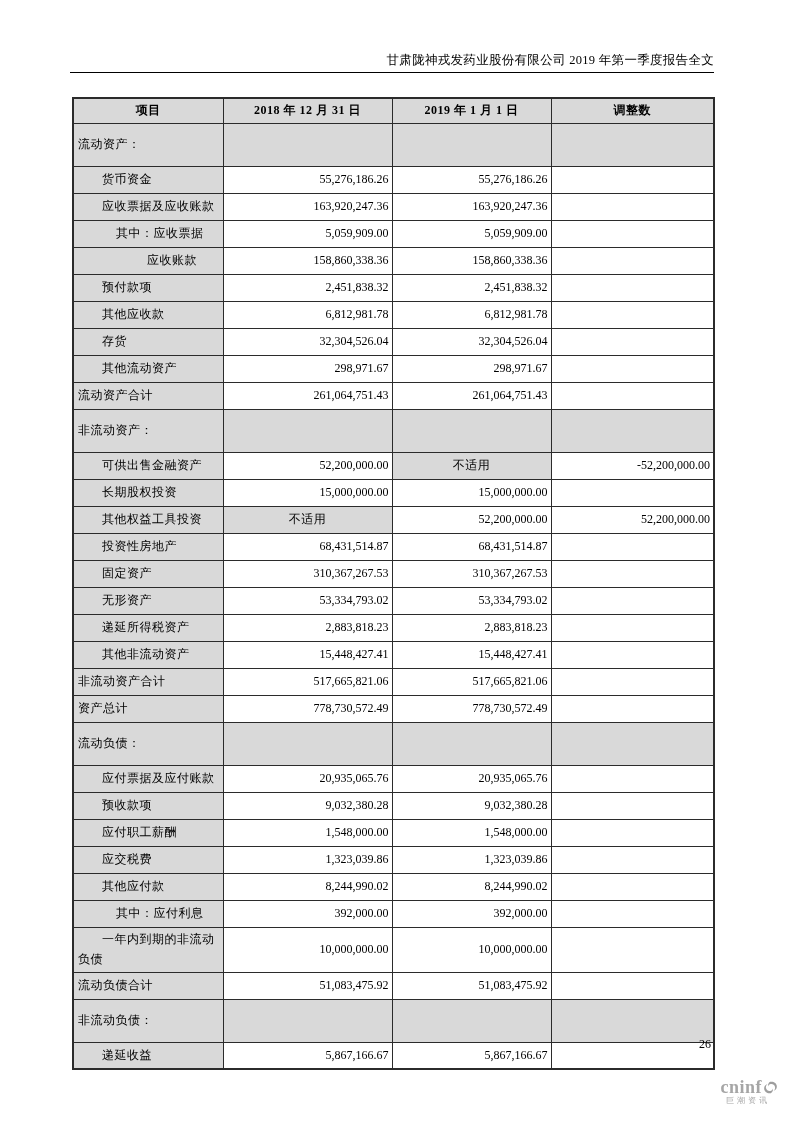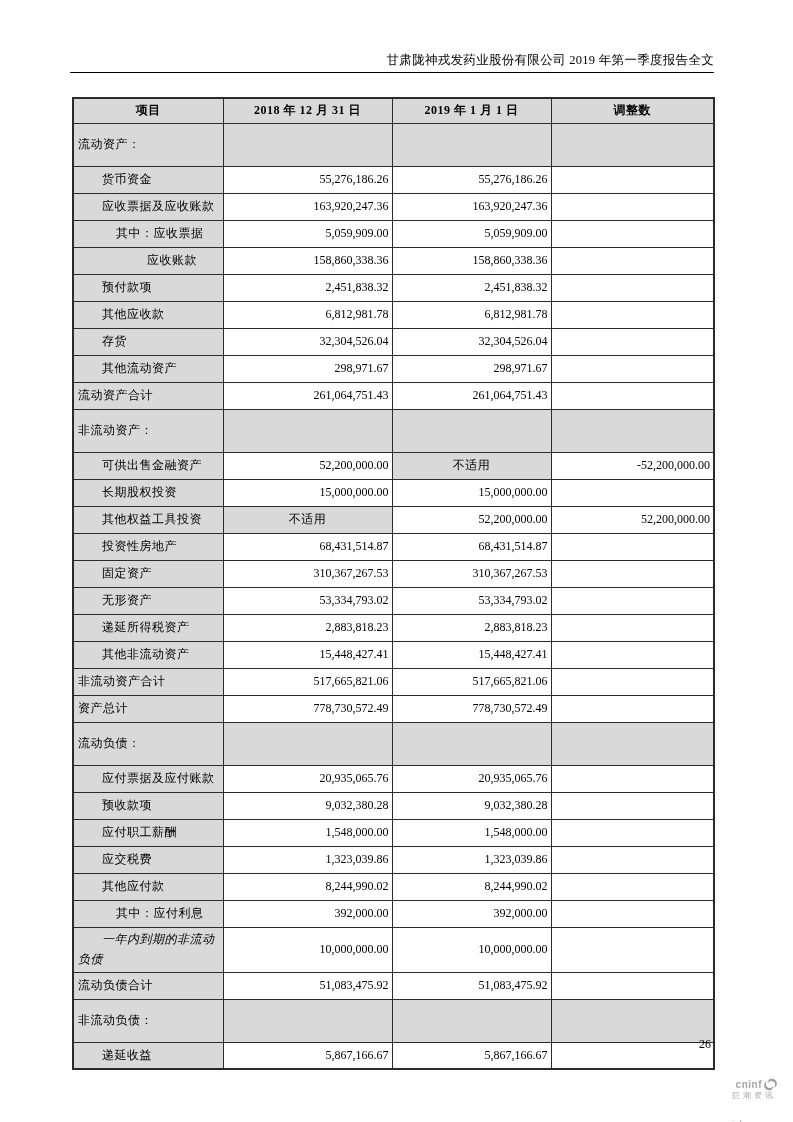--- a/index.html
+++ b/index.html
@@ -63,21 +63,20 @@
     letter-spacing: 0.5px;
   }
   td.label.ind-1 { padding-left: 28px; }
   td.label.ind-2 { padding-left: 42px; }
   td.label.ind-3 { padding-left: 73px; }
   td.label.wrap-label {
     white-space: pre-line;
     text-indent: 24px;
     line-height: 1.6;
     padding-left: 4px;
-    font-style: italic;
   }
   td.num { text-align: right; padding-right: 3px; }
   td.na  { text-align: center; background: var(--shaded, #d9d9d9); letter-spacing: 0.5px; }
 
   
   .page-number {
     position: absolute;
     top: 1037px; right: 82px;
     font-size: 12px;
   }
@@ -89,30 +88,31 @@
     font-family: "Liberation Sans", "DejaVu Sans", sans-serif;
     line-height: 1;
   }
   .logo-row {
     display: flex;
     align-items: center;
     justify-content: flex-end;
     gap: 1px;
   }
   .logo-brand {
-    font-size: 10px;
+    font-size: 18px;
     font-weight: bold;
     letter-spacing: 0.5px;
+    font-family: Liberation Serif, serif;
   }
   .logo-swirl { width: 15px; height: 13px; }
   .logo-cn {
     font-size: 8px;
     letter-spacing: 3px;
     margin-top: 1px;
-    margin-right: 2px;
+    margin-right: 8px;
   }
   .logo-url {
     font-size: 8.5px;
     letter-spacing: 0.2px;
     margin-top: 20px;
   }
 </style>
 </head>
 <body>
 

